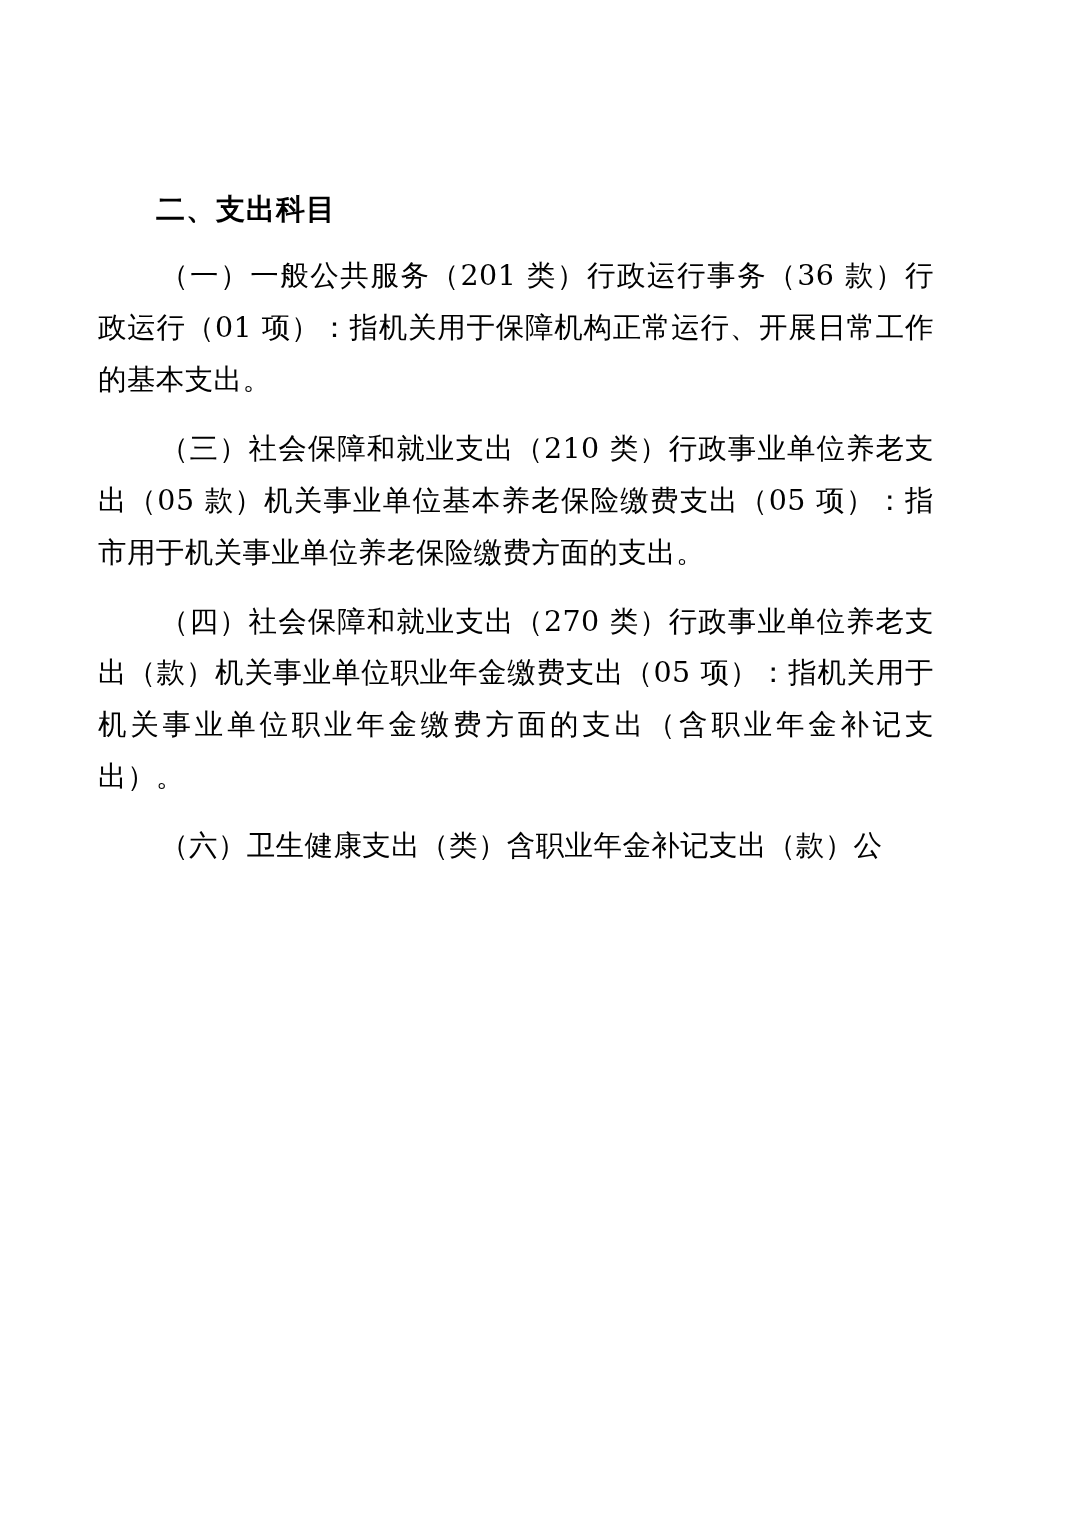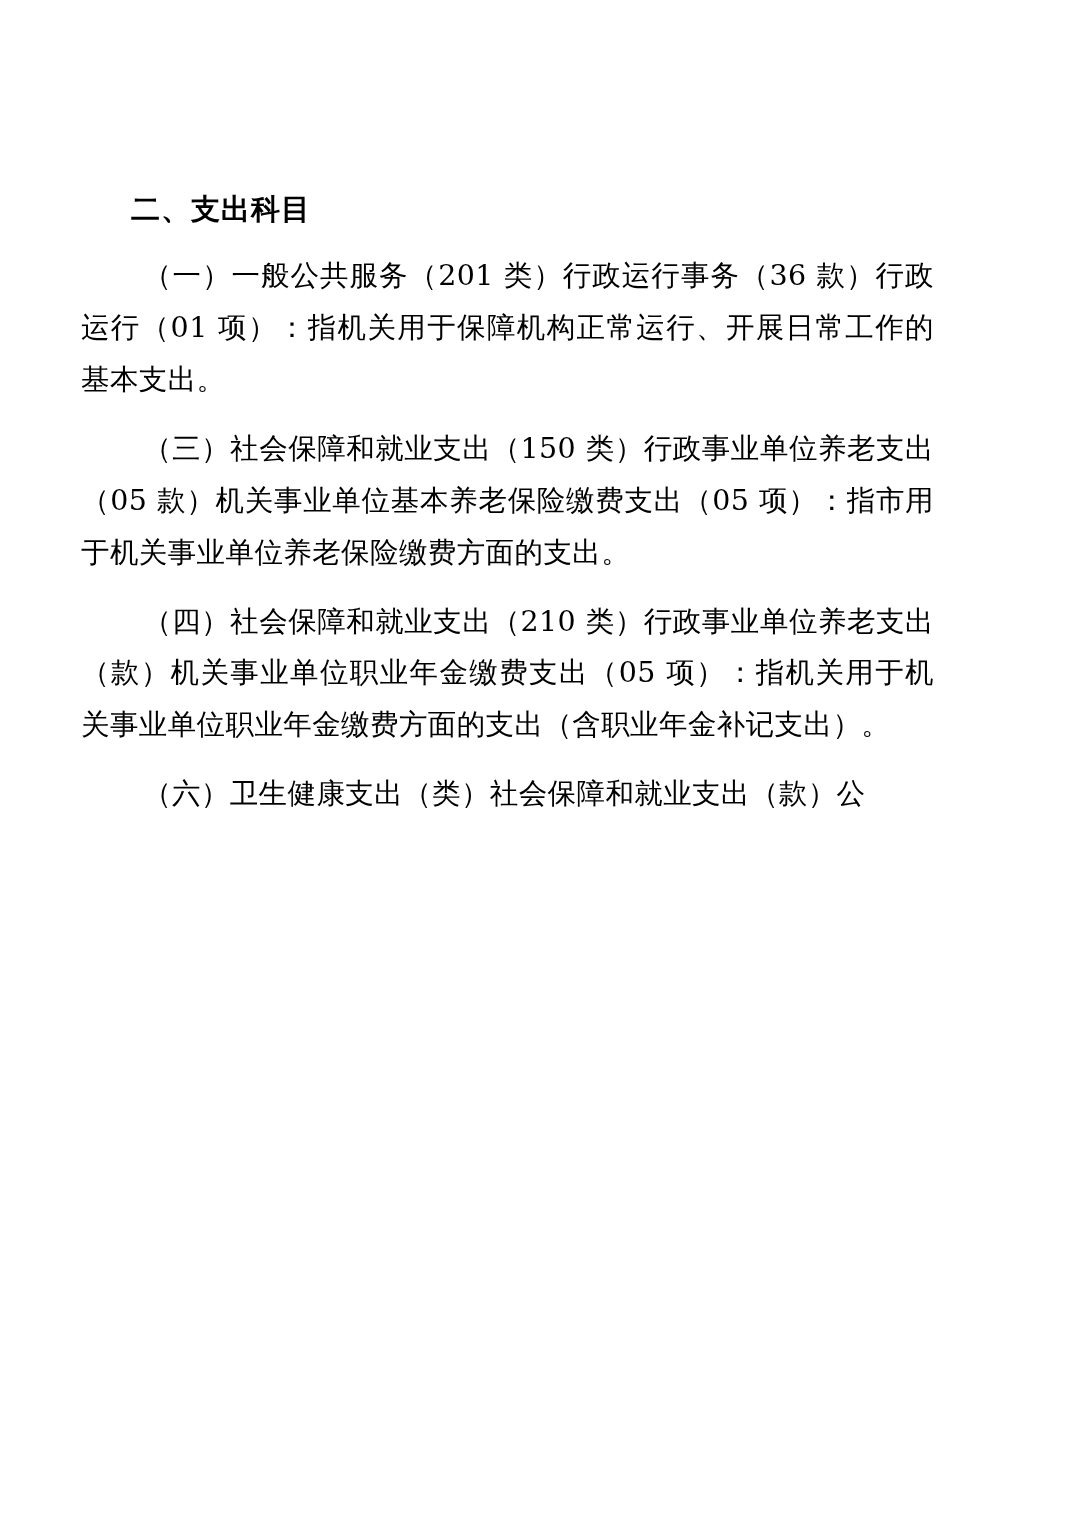--- a/index.html
+++ b/index.html
@@ -12,34 +12,34 @@
     height: 1520px;
     font-family: "DejaVu Serif", "Liberation Serif", serif;
     color: #000000;
     overflow: hidden;
   }
   .page {
     position: relative;
     width: 1074px;
     height: 1520px;
     box-sizing: border-box;
-    padding: 186px 140px 60px 69px;
+    padding: 186px 140px 60px 94px;
   }
   .heading {
     font-size: 29px;
     font-weight: bold;
     letter-spacing: 1px;
     line-height: 1.6;
     margin: 0 0 18px 0;
     text-indent: 62px;
   }
   .para {
     font-size: 28.5px;
     line-height: 1.82;
-    margin: 0 0 17px 12px;
+    margin: 0 0 17px 4px;
     text-align: justify;
     text-justify: inter-character;
     text-indent: 62px;
     letter-spacing: 0.4px;
   }
   .para.no-indent {
     text-indent: 0;
   }
   .para.tight {
     letter-spacing: 0px;
@@ -48,20 +48,20 @@
 </head>
 <body>
 
 <div class="page">
 
   <h2 class="heading">二、支出科目</h2>
 
   <p class="para">（一）一般公共服务（201 类）行政运行事务（36 款）行政运行（01 项）：指机关用于保障机构正常运行、开展日常工作的基本支出。</p>
 
 
-  <p class="para">（三）社会保障和就业支出（150 类）行政事业单位养老支出（05 款）机关事业单位基本养老保险缴费支出（05 项）：指市用于机关事业单位养老保险缴费方面的支出。</p>
+  <p class="para">（三）社会保障和就业支出（210 类）行政事业单位养老支出（05 款）机关事业单位基本养老保险缴费支出（05 项）：指市用于机关事业单位养老保险缴费方面的支出。</p>
 
-  <p class="para">（四）社会保障和就业支出（210 类）行政事业单位养老支出（款）机关事业单位职业年金缴费支出（05 项）：指机关用于机关事业单位职业年金缴费方面的支出（含职业年金补记支出）。</p>
+  <p class="para">（四）社会保障和就业支出（270 类）行政事业单位养老支出（款）机关事业单位职业年金缴费支出（05 项）：指机关用于机关事业单位职业年金缴费方面的支出（含职业年金补记支出）。</p>
 
 
-  <p class="para">（六）卫生健康支出（类）社会保障和就业支出（款）公</p>
+  <p class="para">（六）卫生健康支出（类）含职业年金补记支出（款）公</p>
 
 </div>
 
 </body></html>

